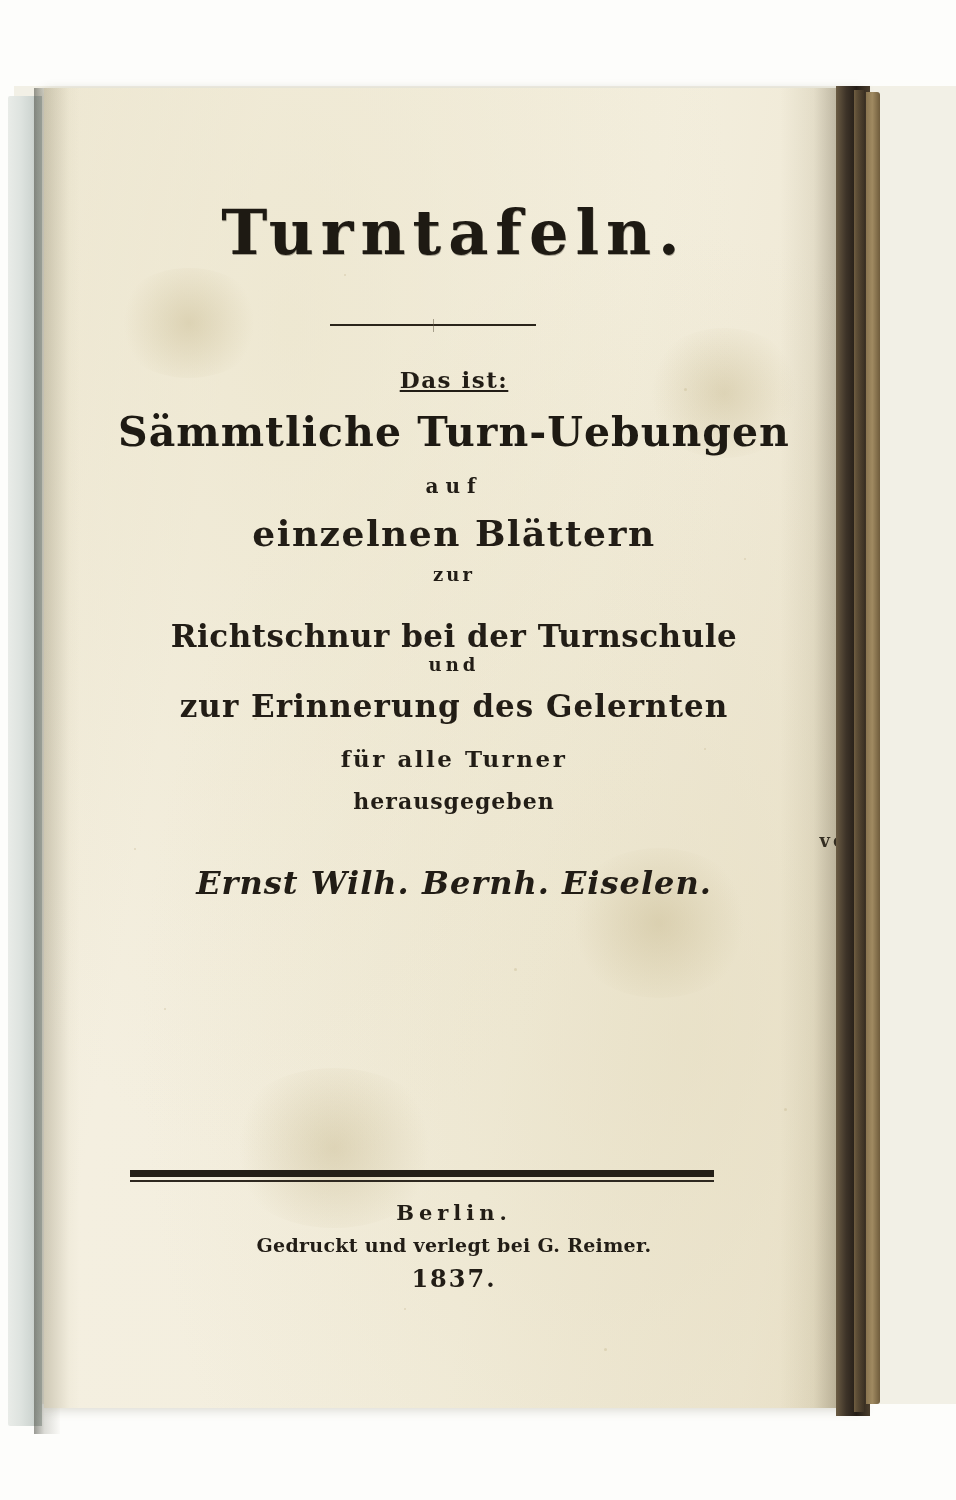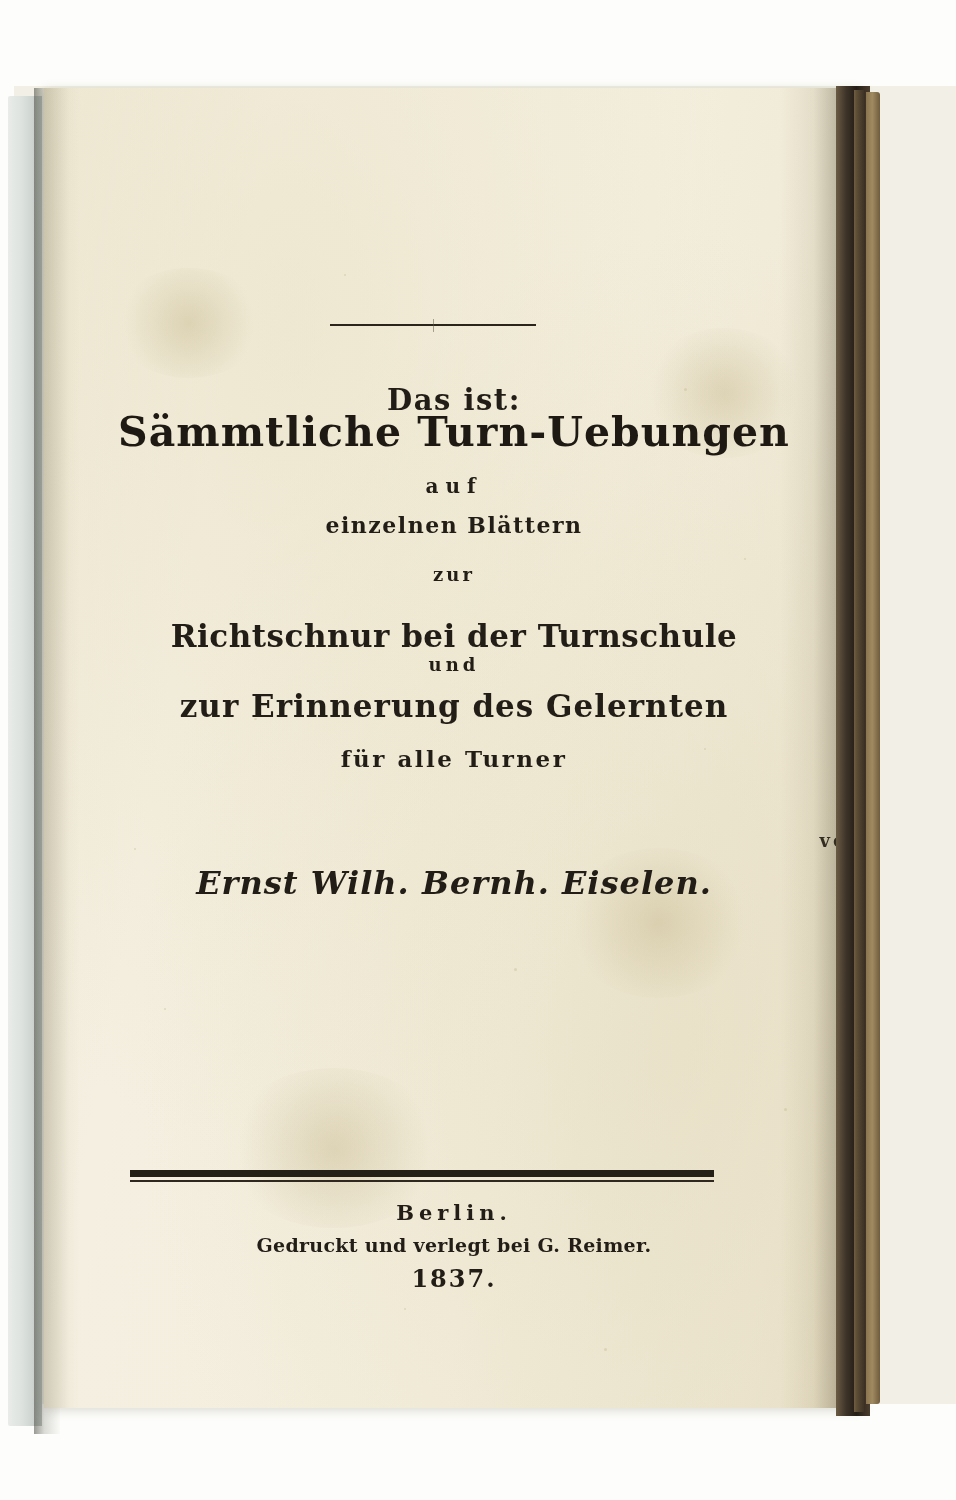--- a/index.html
+++ b/index.html
@@ -149,41 +149,42 @@
     position: absolute;
     left: 50%;
     top: -7px;
     width: 1px;
     height: 13px;
     background: #5e5340;
     opacity: 0.5;
   }
 
   .t-dasist {
-    top: 295px;
-    font-size: 29px;
+    top: 278px;
+    font-size: 23px;
     letter-spacing: 1.5px;
     font-weight: 700;
+    text-decoration: underline;
   }
   .t-saemmtliche {
     top: 320px;
     font-size: 41px;
     letter-spacing: 1px;
     font-weight: 700;
     color: #1e1a13;
   }
   .t-auf {
     top: 386px;
     font-size: 20px;
     letter-spacing: 7px;
     font-weight: 700;
   }
   .t-einzelnen {
     top: 424px;
-    font-size: 22px;
+    font-size: 36px;
     letter-spacing: 1.5px;
     font-weight: 700;
   }
   .t-zur1 {
     top: 476px;
     font-size: 18px;
     letter-spacing: 3px;
     font-weight: 700;
   }
   .t-richtschnur {
@@ -314,20 +315,21 @@
     <div class="speck" style="left:470px; top:880px; width:3px; height:3px;"></div>
     <div class="speck" style="left:120px; top:920px; width:2px; height:2px;"></div>
     <div class="speck" style="left:740px; top:1020px; width:3px; height:3px;"></div>
     <div class="speck" style="left:360px; top:1220px; width:2px; height:2px;"></div>
     <div class="speck" style="left:560px; top:1260px; width:3px; height:3px;"></div>
     <div class="speck" style="left:90px;  top:760px;  width:2px; height:2px;"></div>
     <div class="speck" style="left:660px; top:660px;  width:2px; height:2px;"></div>
 
     <div class="textblock">
 
+      <div class="line fraktur title-main">Turntafeln.</div>
 
       <div class="rule-short"></div>
 
       <div class="line fraktur t-dasist">Das ist:</div>
 
       <div class="line fraktur t-saemmtliche">Sämmtliche Turn-Uebungen</div>
 
       <div class="line fraktur t-auf">auf</div>
 
       <div class="line fraktur t-einzelnen">einzelnen Blättern</div>
@@ -335,20 +337,21 @@
       <div class="line fraktur t-zur1">zur</div>
 
       <div class="line fraktur t-richtschnur">Richtschnur bei der Turnschule</div>
 
       <div class="line fraktur t-und">und</div>
 
       <div class="line fraktur t-erinnerung">zur Erinnerung des Gelernten</div>
 
       <div class="line fraktur t-fueralle">für alle Turner</div>
 
+      <div class="line fraktur t-herausgegeben">herausgegeben</div>
 
       <div class="line fraktur t-von">von</div>
 
       <div class="line fraktur t-author">Ernst Wilh. Bernh. Eiselen.</div>
 
       <div class="rule-thick"></div>
       <div class="rule-thin"></div>
 
       <div class="line fraktur t-city">Berlin.</div>
 

